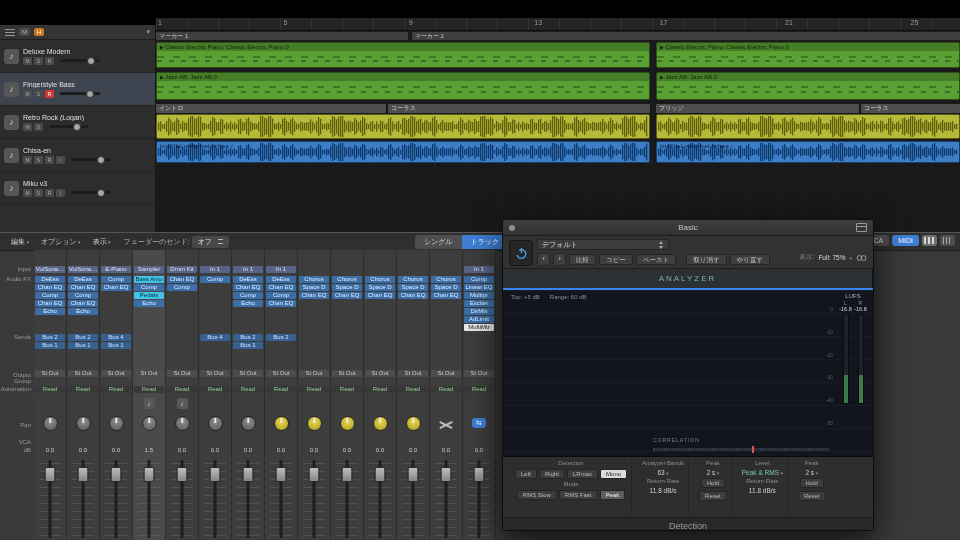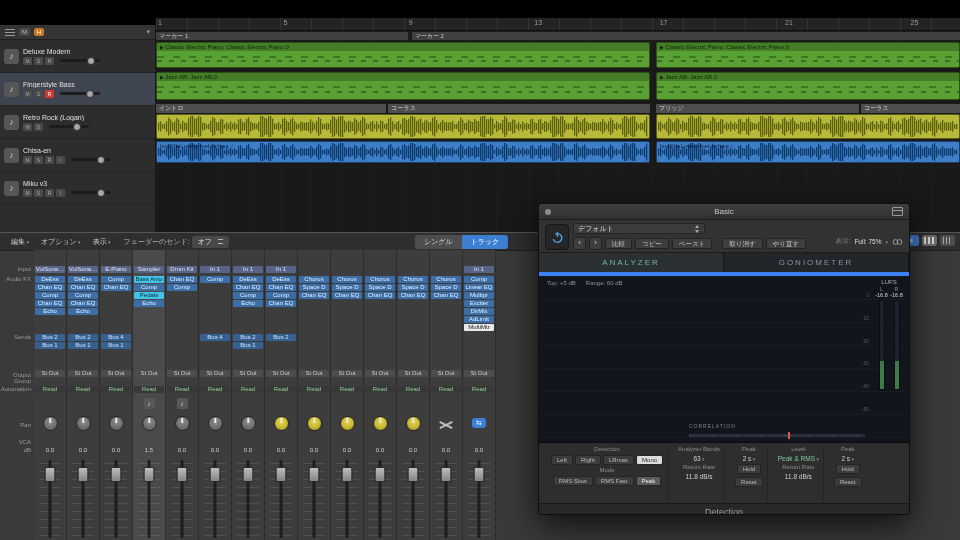--- a/index.html
+++ b/index.html
@@ -101,42 +101,42 @@
   .xfade::before,.xfade::after{content:"";position:absolute;left:0;top:50%;width:14px;height:1.5px;background:#bdbdbd;}
   .xfade::before{transform:rotate(26deg);}
   .xfade::after{transform:rotate(-26deg);}
   .stereoic{margin-top:7px;background:#3e7fd6;color:#eaf4ff;border-radius:3px;font-size:7px;line-height:10px;padding:0 4px;}
   .ftrack{position:absolute;left:50%;top:3px;bottom:2px;width:3px;background:#1e1e1e;transform:translateX(-50%);border-radius:1px;}
   .zfader::before{content:"";position:absolute;left:5px;right:5px;top:6px;bottom:2px;
      background:repeating-linear-gradient(180deg,rgba(255,255,255,.10) 0 1px,transparent 1px 8px);}
   .fhandle{position:absolute;left:50%;top:10px;width:11px;height:15px;transform:translateX(-50%);background:linear-gradient(#bdbdbd,#858585);border-radius:2px;border:1px solid #2b2b2b;box-sizing:border-box;}
 
   
-  .plugin{position:absolute;left:502px;top:203px;width:372px;height:312px;background:#2c2c2c;border:1px solid #0e0e0e;border-radius:4px 4px 3px 3px;box-shadow:0 10px 34px rgba(0,0,0,.75);box-sizing:border-box;overflow:hidden;margin-left:36px;}
+  .plugin{position:absolute;left:502px;top:219px;width:372px;height:312px;background:#2c2c2c;border:1px solid #0e0e0e;border-radius:4px 4px 3px 3px;box-shadow:0 10px 34px rgba(0,0,0,.75);box-sizing:border-box;overflow:hidden;}
   .p-title{height:15px;background:linear-gradient(#3e3e3e,#313131);display:flex;align-items:center;position:relative;border-bottom:1px solid #1c1c1c;}
   .p-dot{position:absolute;left:6px;width:6px;height:6px;border-radius:50%;background:#8d8d8d;}
   .p-title-text{flex:1;text-align:center;font-size:8px;color:#c4c4c4;}
   .p-winicon{position:absolute;right:6px;width:9px;height:7px;border:1px solid #999;border-radius:1px;}
   .p-winicon::before{content:"";position:absolute;left:0;right:0;top:1.5px;border-top:1px solid #999;}
   .p-header{position:relative;height:32px;background:#323232;border-bottom:1px solid #1c1c1c;}
   .p-power{position:absolute;left:6px;top:4px;width:22px;height:24px;background:#262626;border:1px solid #161616;border-radius:4px;display:flex;align-items:center;justify-content:center;}
   .p-preset{position:absolute;left:34px;top:3px;width:132px;height:11px;background:#3c3c3c;border:1px solid #242424;border-radius:2px;font-size:7px;color:#ddd;display:flex;align-items:center;padding:0 4px;justify-content:space-between;box-sizing:border-box;}
   .stepper{width:5px;height:8px;position:relative;}
   .stepper::before,.stepper::after{content:"";position:absolute;left:0;border-left:2.5px solid transparent;border-right:2.5px solid transparent;}
   .stepper::before{top:0;border-bottom:3px solid #aaa;}
   .stepper::after{bottom:0;border-top:3px solid #aaa;}
   .p-row2{position:absolute;left:34px;top:17px;display:flex;gap:3px;align-items:center;}
   .p-nav{width:11px;height:11px;background:#3e3e3e;border:1px solid #242424;border-radius:2px;color:#ccc;font-size:8px;line-height:9px;text-align:center;}
   .p-btn{font-family:inherit;font-size:6.5px;background:#3e3e3e;border:1px solid #242424;border-radius:2px;color:#c8c8c8;padding:1px 6px;height:11px;box-sizing:border-box;}
   .p-gap{width:4px;}
   .p-view{position:absolute;right:6px;top:17px;display:flex;gap:4px;align-items:center;font-size:6.5px;}
   .p-viewlabel{color:#909090;}
   .p-viewval{color:#ddd;}
   .caret{color:#888;font-size:5px;}
-  .p-tabs{height:19px;display:flex;background:#23272b;border-bottom:4px solid #3b82f6;}
+  .p-tabs{height:19px;display:flex;background:#23272b;border-bottom:2px solid #3b82f6;}
   .p-tab{flex:1;display:flex;align-items:center;justify-content:center;font-size:8px;letter-spacing:2px;color:#8d949b;border-right:1px solid #14171a;background:#22262a;}
   .p-tab.active{background:#2a3034;color:#77b894;}
   .p-display{position:relative;height:166px;background:#12151c;border-bottom:1px solid #090b0e;
      background-image:repeating-linear-gradient(180deg,rgba(255,255,255,.03) 0 1px,transparent 1px 23px);}
   .d-topinfo{position:absolute;left:8px;top:4px;display:flex;gap:10px;font-size:6px;color:#8a909b;}
   .d-lufs{position:absolute;right:5px;top:3px;width:30px;text-align:center;}
   .lufs-t{font-size:6px;color:#aab2bf;}
   .lufs-cols{display:flex;justify-content:space-around;font-size:5px;color:#8a909b;margin-top:1px;}
   .lufs-vals{display:flex;justify-content:space-around;font-size:5.5px;color:#cfd6e2;}
   .lufs-bars{display:flex;justify-content:space-around;margin-top:2px;}
@@ -1652,21 +1652,20 @@
         <span class="p-viewval">Full: 75%</span>
         <span class="caret">▾</span>
         <svg width="11" height="8">
           <circle cx="3.5" cy="4" r="2.4" fill="none" stroke="#9a9a9a" stroke-width="1"></circle>
           <circle cx="7.5" cy="4" r="2.4" fill="none" stroke="#9a9a9a" stroke-width="1"></circle>
         </svg>
       </div>
     </div>
     <div class="p-tabs">
       <div class="p-tab active">ANALYZER</div>
-      <div class="p-tab">GONIOMETER</div>
     </div>
     <div class="p-display">
       <div class="d-topinfo">
         <span>Top: +5 dB</span>
         <span>Range: 60 dB</span>
       </div>
       <div class="d-lufs">
         <div class="lufs-t">LUFS</div>
         <div class="lufs-cols">
           <span>L</span>

